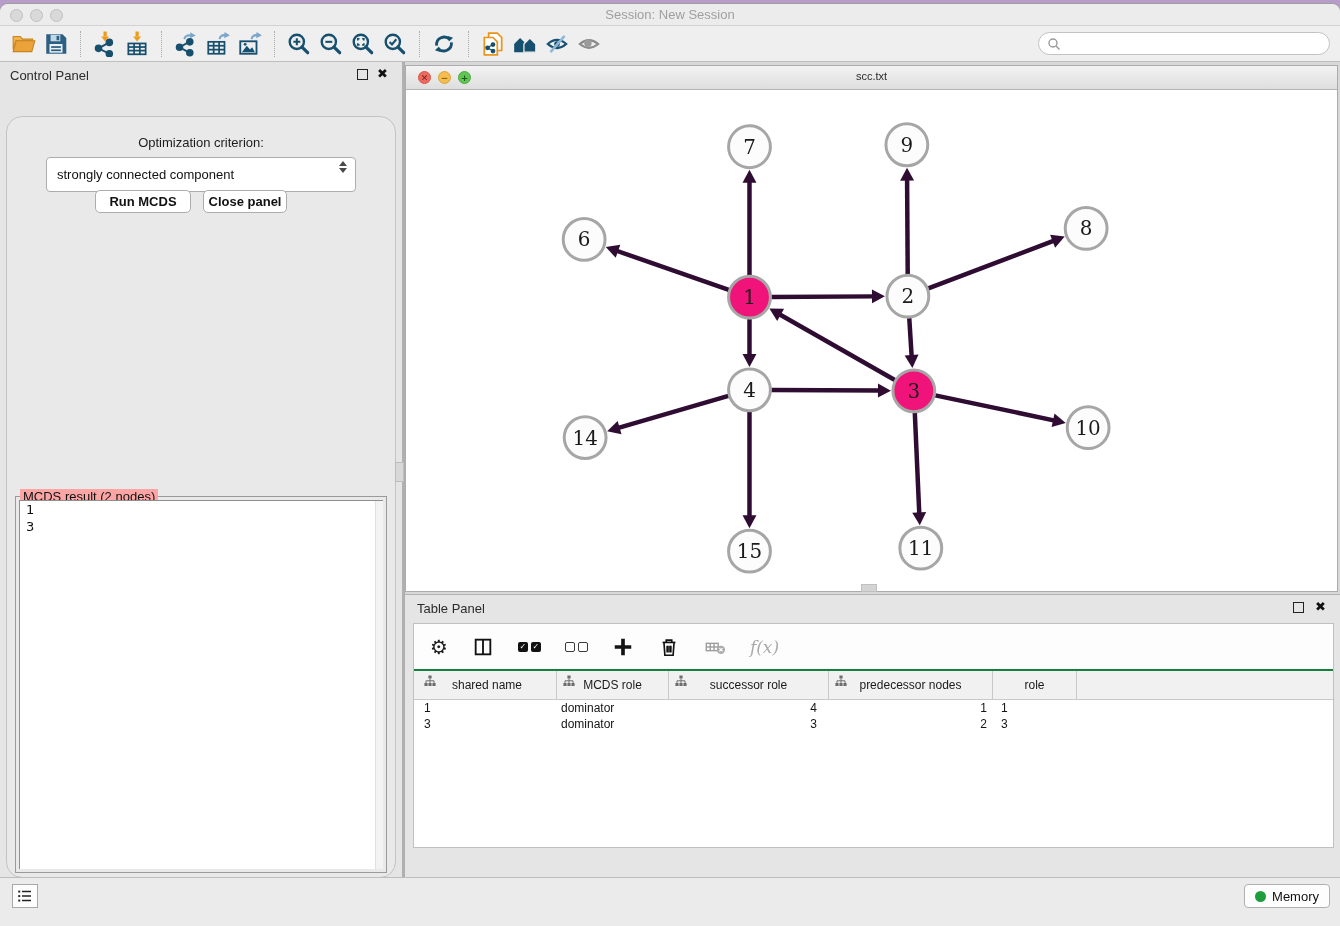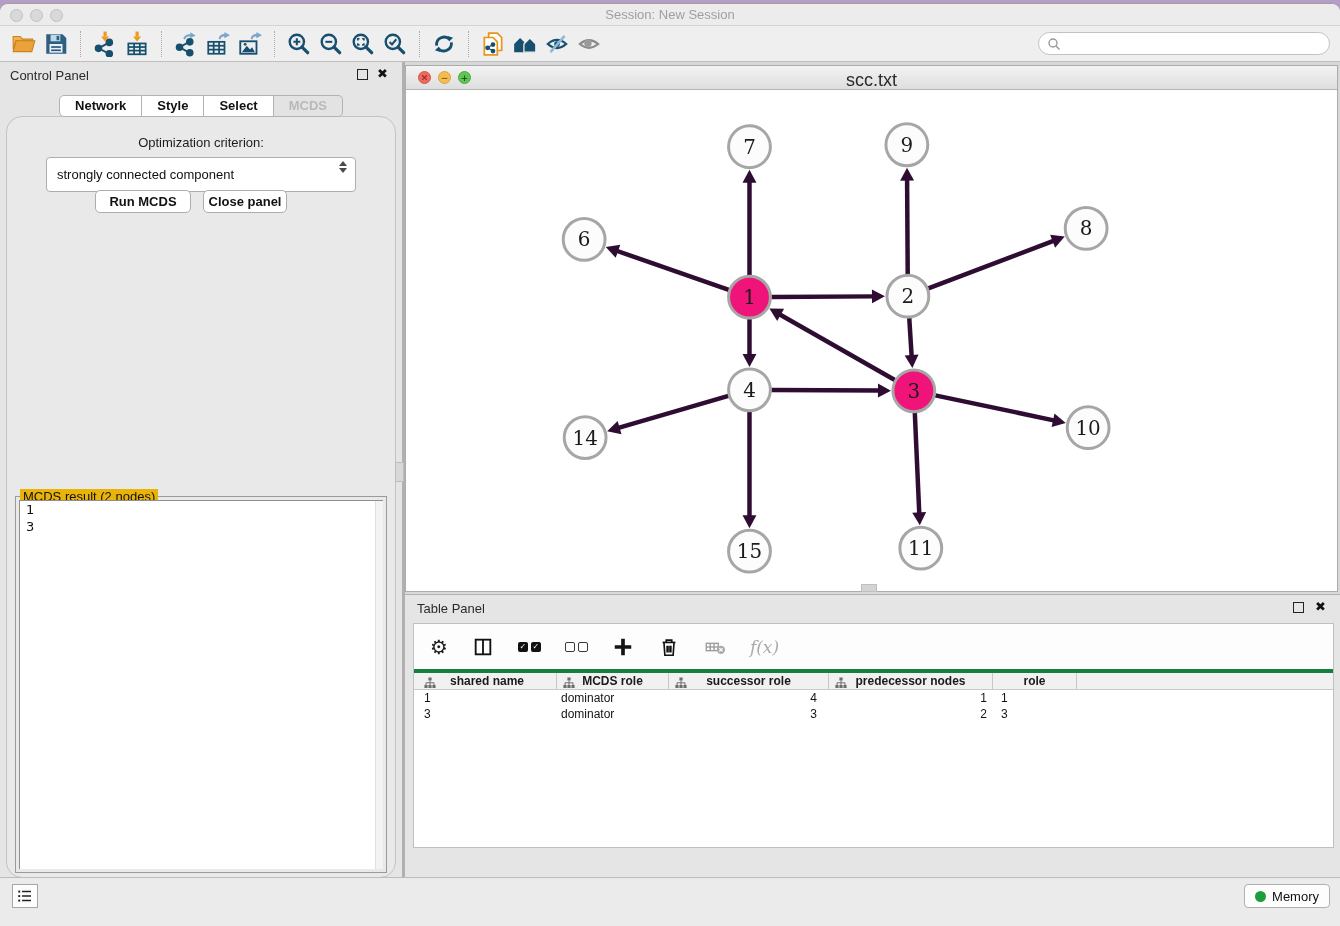--- a/index.html
+++ b/index.html
@@ -45,64 +45,64 @@
   .updown{position:absolute;right:8px;top:3px;display:flex;flex-direction:column;gap:2px;}
   .updown i{width:0;height:0;border-left:4px solid transparent;border-right:4px solid transparent;}
   .updown .up{border-bottom:5px solid #4a4a4a;}
   .updown .dn{border-top:5px solid #4a4a4a;}
   .cp-btn{position:absolute;top:73px;height:23px;background:#fff;border:1px solid #adadad;
     border-radius:5px;font-size:13px;font-weight:600;color:#111;display:flex;align-items:center;
     justify-content:center;}
   #run-btn{left:88px;width:96px;}
   #close-btn{left:196px;width:84px;}
   #result-box{position:absolute;top:379px;left:8px;right:8px;bottom:4px;border:1px solid #9a9a9a;}
-  #result-legend{position:absolute;top:-8px;left:4px;background:#eab308;padding:0 3px;
+  #result-legend{position:absolute;top:-8px;left:4px;background:#fca5a5;padding:0 3px;
     font-size:13px;color:#111;}
   #result-area{position:absolute;top:3px;left:3px;right:3px;bottom:3px;background:#fff;
     border-top:1px solid #8f8f8f;border-left:1px solid #8f8f8f;}
   #result-area .scrolltrack{position:absolute;top:0;right:0;bottom:0;width:8px;background:#f3f3f3;
     border-left:1px solid #e0e0e0;}
   .result-line{padding:0 0 0 6px;font-size:13px;line-height:17px;color:#111;
     font-family:"DejaVu Sans",sans-serif;}
   
   #v-splitter{position:absolute;top:58px;left:402px;width:3px;bottom:36px;background:#b0b0b0;}
   #v-handle{position:absolute;top:400px;left:-7px;width:9px;height:20px;background:#d8d8d8;
     border:1px solid #bdbdbd;}
   
   #right-region{position:absolute;top:58px;left:405px;right:0;bottom:36px;background:#d8d8d8;}
   #net-window{position:absolute;top:3px;left:0;right:2px;height:527px;background:#fff;
     border:1px solid #acacac;}
   #net-titlebar{position:absolute;top:0;left:0;right:0;height:24px;
     background:linear-gradient(#f3f3f3,#dedede);border-bottom:1px solid #b5b5b5;}
   .nt-light{position:absolute;top:5px;width:13px;height:13px;border-radius:50%;font-size:9px;
     font-weight:bold;display:flex;align-items:center;justify-content:center;
     font-family:"DejaVu Sans",sans-serif;}
-  #net-title{position:absolute;top:4px;left:0;right:0;text-align:center;font-size:18px;color:#2b2b2b;}
+  #net-title{position:absolute;top:4px;left:0;right:0;text-align:center;font-size:11px;color:#2b2b2b;}
   #net-canvas{position:absolute;top:24px;left:0;right:0;bottom:0;background:#fff;}
   #graph{position:absolute;inset:0;width:100%;height:100%;}
   #h-handle{position:absolute;bottom:-1px;left:455px;width:16px;height:8px;background:#d4d4d4;
     border:1px solid #c0c0c0;}
   
   #table-panel{position:absolute;top:532px;left:0;right:0;bottom:0;background:#e5e5e5;
     border-top:1px solid #b3b3b3;}
   #tp-card{position:absolute;top:28px;left:8px;right:6px;height:225px;background:#fff;
     border:1px solid #c0c0c0;}
   #tp-toolbar{position:absolute;top:0;left:0;right:0;height:45px;display:flex;align-items:center;
     padding-left:16px;gap:24px;background:#fdfdfd;}
   .tpi{display:flex;align-items:center;justify-content:center;height:30px;}
   .tpi svg{width:22px;height:22px;}
   .uicon{font-family:"DejaVu Sans",sans-serif;font-size:20px;color:#1c1c1c;line-height:22px;}
   .cb{width:10px;height:10px;background:#111;color:#fff;font-size:8px;line-height:10px;
     text-align:center;display:inline-block;border-radius:2px;}
   .ub{width:10px;height:10px;border:1.5px solid #3a3a3a;display:inline-block;border-radius:2px;background:#fff;}
   .pair{display:flex;gap:3px;}
   .fx{font-family:"DejaVu Serif",serif;font-style:italic;font-size:17px;color:#a9a9a9;}
   #tp-table{position:absolute;top:45px;left:0;right:0;bottom:0;}
-  #tp-header{display:flex;height:21px;background:#f1f1f1;border-top:4px solid #15803d;
-    border-bottom:1px solid #c9c9c9;align-items:center;padding-left:4px;font-weight:bold;}
+  #tp-header{display:flex;height:31px;background:#f1f1f1;border-top:2px solid #15803d;
+    border-bottom:1px solid #c9c9c9;align-items:center;padding-left:4px;}
   .hcell{position:relative;height:100%;display:flex;align-items:center;justify-content:center;
     font-size:12px;color:#1a1a1a;border-right:1px solid #c8c8c8;}
   .hcell .hier{position:absolute;left:6px;top:4px;width:12px;height:12px;}
   .hfill{flex:1;border-right:none;}
   .trow{display:flex;height:16px;align-items:center;padding-left:4px;font-size:12px;color:#141414;}
   .tcell{height:100%;display:flex;align-items:center;}
   .c1{width:139px;padding-left:6px;}
   .c2{width:112px;padding-left:4px;}
   .c3{width:160px;justify-content:flex-end;padding-right:12px;}
   .c4{width:164px;justify-content:flex-end;padding-right:6px;}
@@ -303,26 +303,20 @@
         </svg>
       <input value="" style="">
     </div>
   </div>
 
   <div id="control-panel">
     <div class="panel-head">
       <span class="panel-title">Control Panel</span>
       <span class="float-ico" style="right:34px"></span>
       <span class="close-ico" style="right:14px">✖</span>
-    </div>
-    <div id="cp-tabs">
-      <div class="tab-seg">Network</div>
-      <div class="tab-seg">Style</div>
-      <div class="tab-seg">Select</div>
-      <div class="tab-seg active">MCDS</div>
     </div>
     <div id="cp-body">
       <div id="opt-label">Optimization criterion:</div>
       <div id="criterion-select">
         <span>strongly connected component</span>
         <span class="updown">
             <i class="up"></i>
             <i class="dn"></i>
           </span>
       </div>

